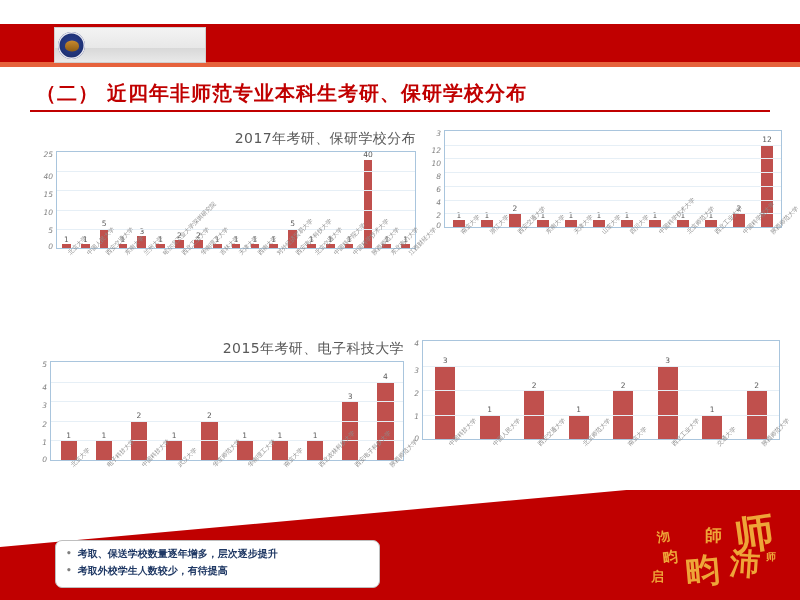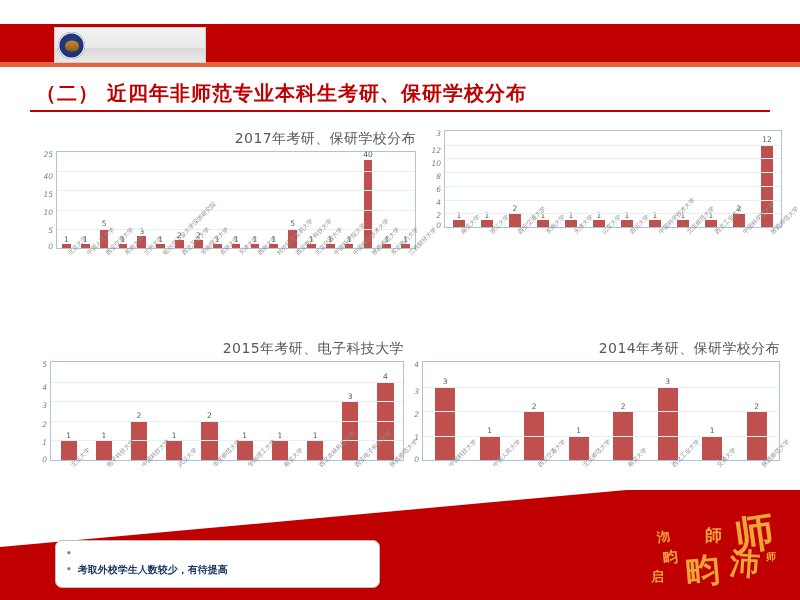--- a/index.html
+++ b/index.html
@@ -410,21 +410,20 @@
       <div class="xlab" style="left: 161.07px;">华东师范大学</div>
       <div class="xlab" style="left: 196.47px;">华南理工大学</div>
       <div class="xlab" style="left: 231.87px;">南京大学</div>
       <div class="xlab" style="left: 267.27px;">西北农林科技大学</div>
       <div class="xlab" style="left: 302.67px;">西安电子科技大学</div>
       <div class="xlab" style="left: 338.07px;">陕西师范大学</div>
     </div>
 </div>
 
 <div class="chart" id="chart-3" style="left:408px;top:340px;width:372px;">
-  <div class="chart-title">2014年考研、保研学校分布</div>
   <div class="plotwrap">
     <div class="yaxis" style="width:14px;height:100px;">
         <span>4</span>
         <span>3</span>
         <span>2</span>
         <span>1</span>
         <span>0</span>
       </div>
     <div class="plot" style="height:100px;">
       <div class="bars">
@@ -490,18 +489,19 @@
     <span class="cg cg5">沕</span>
     <span class="cg cg6">畇</span>
     <span class="cg cg7">启</span>
     <span class="cg cg8">师</span>
   </div>
 </div>
 
 <div class="callout">
   <div class="bullet">
     <span class="dot">•</span>
+    <span>考取、保送学校数量逐年增多，层次逐步提升</span>
   </div>
   <div class="bullet">
     <span class="dot">•</span>
     <span>考取外校学生人数较少，有待提高</span>
   </div>
 </div>
 
 </body></html>

